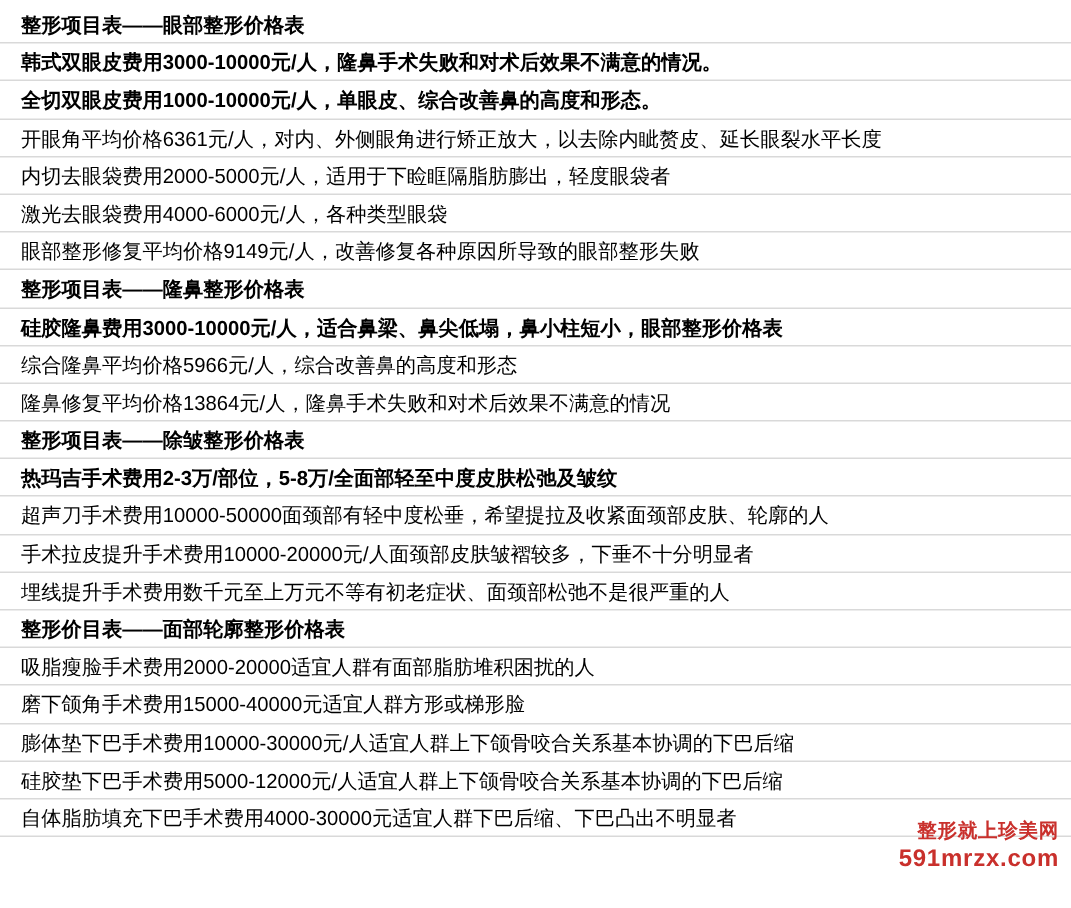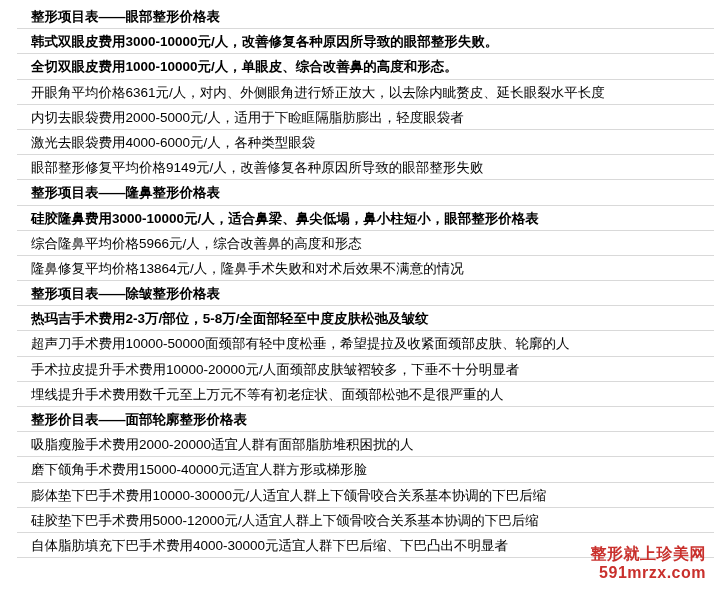--- a/index.html
+++ b/index.html
@@ -13,21 +13,21 @@
     font-family: "Liberation Sans", sans-serif;
     color: #000000;
     overflow: hidden;
     position: relative;
   }
   .page {
     position: relative;
     width: 714px;
     height: 605px;
     box-sizing: border-box;
-    padding: 4px 0 0 17px;
+    padding: 4px 0 0 0;
   }
   .line {
     position: relative;
     box-sizing: border-box;
     height: 25.2px;
     line-height: 25.2px;
     padding-left: 14px;
     padding-right: 8px;
     font-size: 13.5px;
     white-space: nowrap;
@@ -39,42 +39,42 @@
     font-weight: bold;
   }
   .watermark {
     position: absolute;
     right: 8px;
     bottom: 24px;
     text-align: right;
     pointer-events: none;
   }
   .wm-main {
-    font-size: 16px;
+    font-size: 13px;
     font-weight: bold;
     color: #c9302c;
     letter-spacing: 0.5px;
     line-height: 20px;
   }
   .wm-sub {
     font-size: 16px;
     font-weight: bold;
     color: #c9302c;
     letter-spacing: 0.5px;
     line-height: 16px;
     margin-top: 1px;
   }
 </style>
 </head>
 <body>
 
 <div class="page">
 
   <div class="line bold">整形项目表——眼部整形价格表</div>
-  <div class="line bold">韩式双眼皮费用3000-10000元/人，改善修复各种原因所导致的眼部整形失败。</div>
+  <div class="line bold">韩式双眼皮费用3000-10000元/人，隆鼻手术失败和对术后效果不满意的情况。</div>
   <div class="line bold">全切双眼皮费用1000-10000元/人，单眼皮、综合改善鼻的高度和形态。</div>
   <div class="line">开眼角平均价格6361元/人，对内、外侧眼角进行矫正放大，以去除内眦赘皮、延长眼裂水平长度</div>
   <div class="line">内切去眼袋费用2000-5000元/人，适用于下睑眶隔脂肪膨出，轻度眼袋者</div>
   <div class="line">激光去眼袋费用4000-6000元/人，各种类型眼袋</div>
   <div class="line">眼部整形修复平均价格9149元/人，改善修复各种原因所导致的眼部整形失败</div>
   <div class="line bold">整形项目表——隆鼻整形价格表</div>
   <div class="line bold">硅胶隆鼻费用3000-10000元/人，适合鼻梁、鼻尖低塌，鼻小柱短小，眼部整形价格表</div>
   <div class="line">综合隆鼻平均价格5966元/人，综合改善鼻的高度和形态</div>
   <div class="line">隆鼻修复平均价格13864元/人，隆鼻手术失败和对术后效果不满意的情况</div>
   <div class="line bold">整形项目表——除皱整形价格表</div>

